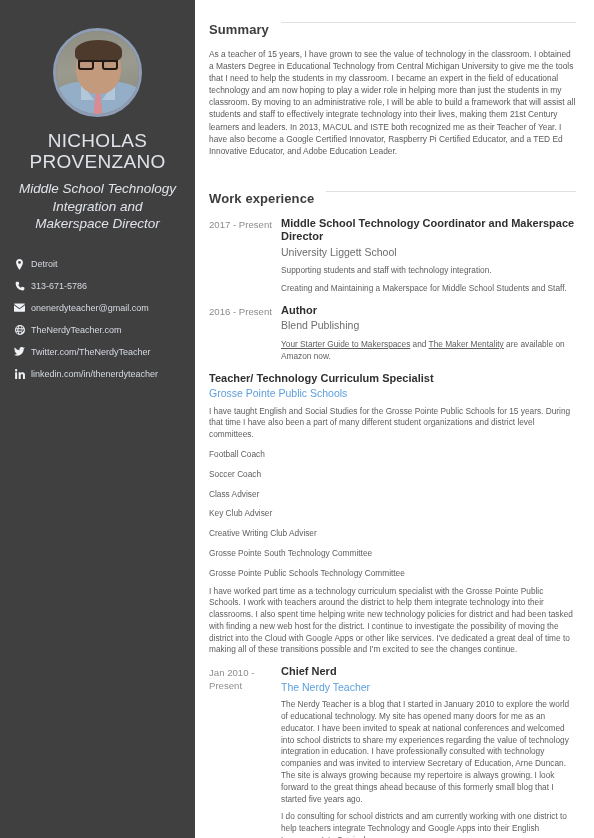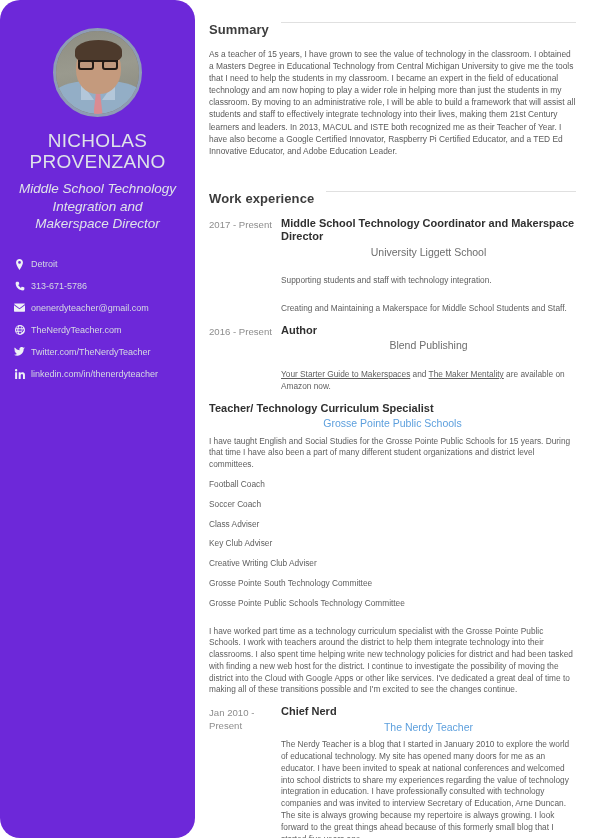--- a/index.html
+++ b/index.html
@@ -15,24 +15,23 @@
     width: 594px;
     height: 838px;
     display: flex;
     background: #ffffff;
   }
 
   
   .sidebar {
     width: 195px;
     min-width: 195px;
-    background: #6d28d9;
+    background: #404040;
     color: #d9dde4;
     padding: 28px 0 0 0;
-    border-radius: 20px;
   }
   .photo-wrap {
     display: flex;
     justify-content: center;
     margin-bottom: 13px;
   }
   .photo {
     width: 89px;
     height: 89px;
     border-radius: 50%;
@@ -191,28 +190,27 @@
     font-size: 11px;
     line-height: 13.5px;
     font-weight: bold;
     color: #303030;
   }
   .job-company {
     font-size: 10.5px;
     line-height: 14.5px;
     color: #6d6d6d;
     margin-top: 1px;
-    text-align: center;
   }
   .job-company.link { color: #5c9fdd; }
   .job-para {
     font-size: 8.3px;
     line-height: 11.8px;
     color: #5e5e5e;
-    margin-top: 16px;
+    margin-top: 6px;
   }
   .job-para.tight { margin-top: 5px; }
   .job-line {
     font-size: 8.3px;
     line-height: 11.8px;
     color: #5e5e5e;
     margin-top: 8px;
   }
   .u { text-decoration: underline; }
 </style>

